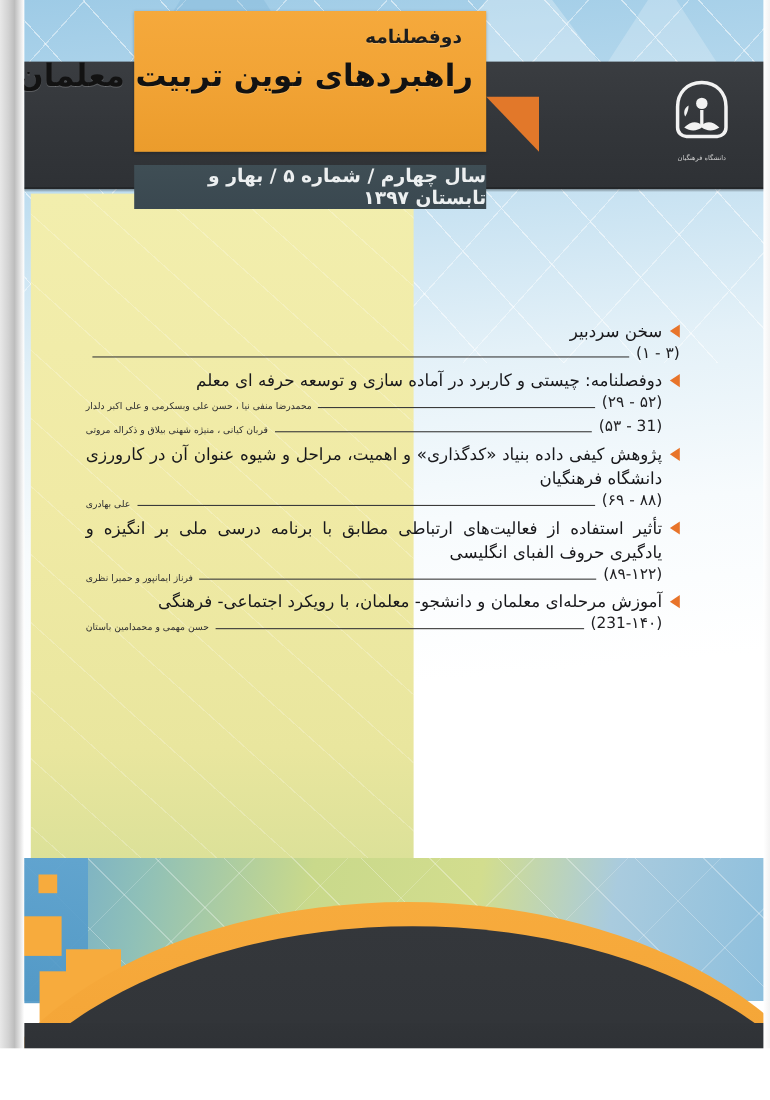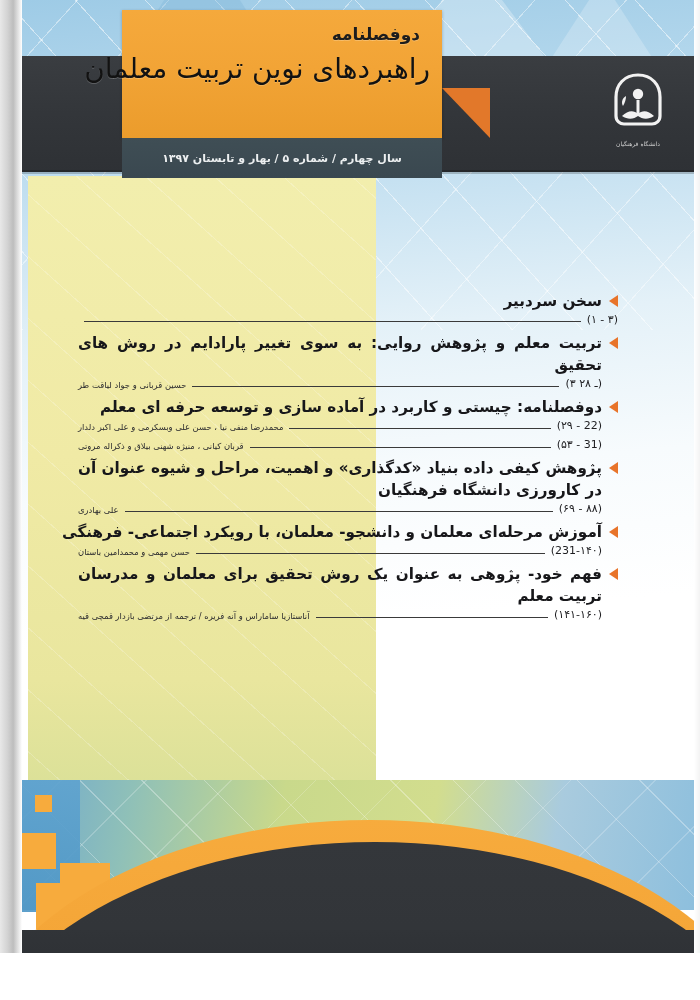--- a/index.html
+++ b/index.html
@@ -88,28 +88,28 @@
     border-top:50px solid #e2782a;
     transform:rotate(0deg);
   }
   .kicker{
     position:absolute;right:22px;top:14px;
     font-size:17px;font-weight:bold;color:#1d1d1d;letter-spacing:.5px;
     text-shadow:0 1px 0 rgba(255,255,255,.22);
   }
   .maintitle{
     position:absolute;right:12px;top:42px;left:10px;
-    font-size:28px;font-weight:normal;color:#121212;
+    font-size:28px;font-weight:bold;color:#121212;
     white-space:nowrap;text-align:center;
     text-shadow:0 1px 0 rgba(255,255,255,.18);
   }
   .issue-line{
-    position:absolute;right:0;top:128px;width:320px;height:40px;
+    position:absolute;right:0;top:140px;width:320px;height:40px;
     background:linear-gradient(180deg,#3f4e55 0%,#3a4850 100%);
-    color:#eceff0;font-size:11px;font-weight:bold;
+    color:#eceff0;font-size:17px;font-weight:bold;
     display:flex;align-items:center;justify-content:center;
     letter-spacing:.4px;
   }
 
   
   .logo-block{
     position:absolute;right:24px;top:72px;width:76px;height:92px;z-index:24;
     display:flex;flex-direction:column;align-items:center;justify-content:flex-start;
   }
   .logo-caption{
@@ -137,36 +137,36 @@
   .toc-head{
     display:flex;align-items:flex-start;gap:7px;
   }
   .bullet{
     flex:0 0 auto;width:0;height:0;margin-top:5px;
     border-top:6px solid transparent;
     border-bottom:6px solid transparent;
     border-right:9px solid #e8742a;
   }
   .toc-title{
-    font-size:15.2px;font-weight:bold;color:#17171a;line-height:1.45;
+    font-size:15.2px;font-weight:normal;color:#17171a;line-height:1.45;
     text-align:justify;text-align-last:right;flex:1 1 auto;
   }
   .toc-title.single{ white-space:nowrap; }
   .toc-meta{
     display:flex;align-items:flex-end;gap:6px;margin-top:1px;
     padding-right:16px;
   }
   .toc-authors{
     flex:0 0 auto;font-size:8.4px;color:#2b2b2e;white-space:nowrap;
   }
   .leader{
     flex:1 1 auto;height:1px;background:#3a3a3a;margin-bottom:3px;min-width:30px;
   }
   .toc-pages{
-    flex:0 0 auto;font-size:11px;color:#1d1d20;white-space:nowrap;direction:ltr;
+    flex:0 0 auto;font-size:14px;color:#1d1d20;white-space:nowrap;direction:ltr;
   }
   .toc-item.noauthor .toc-meta{ padding-right:0; }
   .toc-item.noauthor .leader{ margin-bottom:4px; }
 
   
   .bottom-green{
     position:absolute;left:22px;top:780px;width:674px;height:130px;
     background:linear-gradient(100deg,#6fa8cf 0%,#8fc0b8 16%,#c9d98b 38%,#d2dd8e 60%,#a9cbde 78%,#8dbfdd 100%);
     overflow:hidden;z-index:6;
   }
@@ -259,39 +259,28 @@
         <span class="bullet"></span>
         <span class="toc-title single">سخن سردبیر</span>
       </div>
       <div class="toc-meta">
         <span class="toc-pages">(۱ - ۳)</span>
         <span class="leader"></span>
         <span class="toc-authors"></span>
       </div>
     </div>
 
-    <div class="toc-item">
-      <div class="toc-head">
-        <span class="bullet"></span>
-        <span class="toc-title">تربیت معلم و پژوهش روایی: به سوی تغییر پارادایم در روش های تحقیق</span>
-      </div>
-      <div class="toc-meta">
-        <span class="toc-pages">(۳ ـ ۲۸)</span>
-        <span class="leader"></span>
-        <span class="toc-authors">حسین قربانی و جواد لیاقت طر</span>
-      </div>
-    </div>
 
     <div class="toc-item">
       <div class="toc-head">
         <span class="bullet"></span>
         <span class="toc-title">دوفصلنامه: چیستی و کاربرد در آماده سازی و توسعه حرفه ای معلم</span>
       </div>
       <div class="toc-meta">
-        <span class="toc-pages">(۲۹ - 22)</span>
+        <span class="toc-pages">(۲۹ - ۵۲)</span>
         <span class="leader"></span>
         <span class="toc-authors">محمدرضا منفی نیا ، حسن علی وبسکرمی و علی اکبر دلدار</span>
       </div>
     </div>
 
     <div class="toc-item">
       <div class="toc-meta">
         <span class="toc-pages">(۵۳ - 31)</span>
         <span class="leader"></span>
         <span class="toc-authors">قربان کیانی ، منیژه شهنی بیلاق و ذکراله مروتی</span>
@@ -303,44 +292,44 @@
         <span class="bullet"></span>
         <span class="toc-title">پژوهش کیفی داده بنیاد «کدگذاری» و اهمیت، مراحل و شیوه عنوان آن در کارورزی دانشگاه فرهنگیان</span>
       </div>
       <div class="toc-meta">
         <span class="toc-pages">(۶۹ - ۸۸)</span>
         <span class="leader"></span>
         <span class="toc-authors">علی بهادری</span>
       </div>
     </div>
 
+    <div class="toc-item">
+      <div class="toc-head">
+        <span class="bullet"></span>
+        <span class="toc-title">تأثیر استفاده از فعالیت‌های ارتباطی مطابق با برنامه درسی ملی بر انگیزه و یادگیری حروف الفبای انگلیسی</span>
+      </div>
+      <div class="toc-meta">
+        <span class="toc-pages">(۸۹-۱۲۲)</span>
+        <span class="leader"></span>
+        <span class="toc-authors">فرناز ایمانپور و حمیرا نظری</span>
+      </div>
+    </div>
 
     <div class="toc-item">
       <div class="toc-head">
         <span class="bullet"></span>
         <span class="toc-title single">آموزش مرحله‌ای معلمان و دانشجو- معلمان، با رویکرد اجتماعی- فرهنگی</span>
       </div>
       <div class="toc-meta">
         <span class="toc-pages">(231-۱۴۰)</span>
         <span class="leader"></span>
         <span class="toc-authors">حسن مهمی و محمدامین باستان</span>
       </div>
     </div>
 
-    <div class="toc-item">
-      <div class="toc-head">
-        <span class="bullet"></span>
-        <span class="toc-title">فهم خود- پژوهی به عنوان یک روش تحقیق برای معلمان و مدرسان تربیت معلم</span>
-      </div>
-      <div class="toc-meta">
-        <span class="toc-pages">(۱۴۱-۱۶۰)</span>
-        <span class="leader"></span>
-        <span class="toc-authors">آناستازیا ساماراس و آنه فریره / ترجمه از مرتضی بازدار قمچی قیه</span>
-      </div>
-    </div>
 
   </div>
 
   <div class="bottom-green"></div>
   <div class="blue-strip"></div>
   <div class="sq sq1"></div>
   <div class="sq sq2"></div>
   <div class="sq sq3"></div>
   <div class="sq sq4"></div>
 

